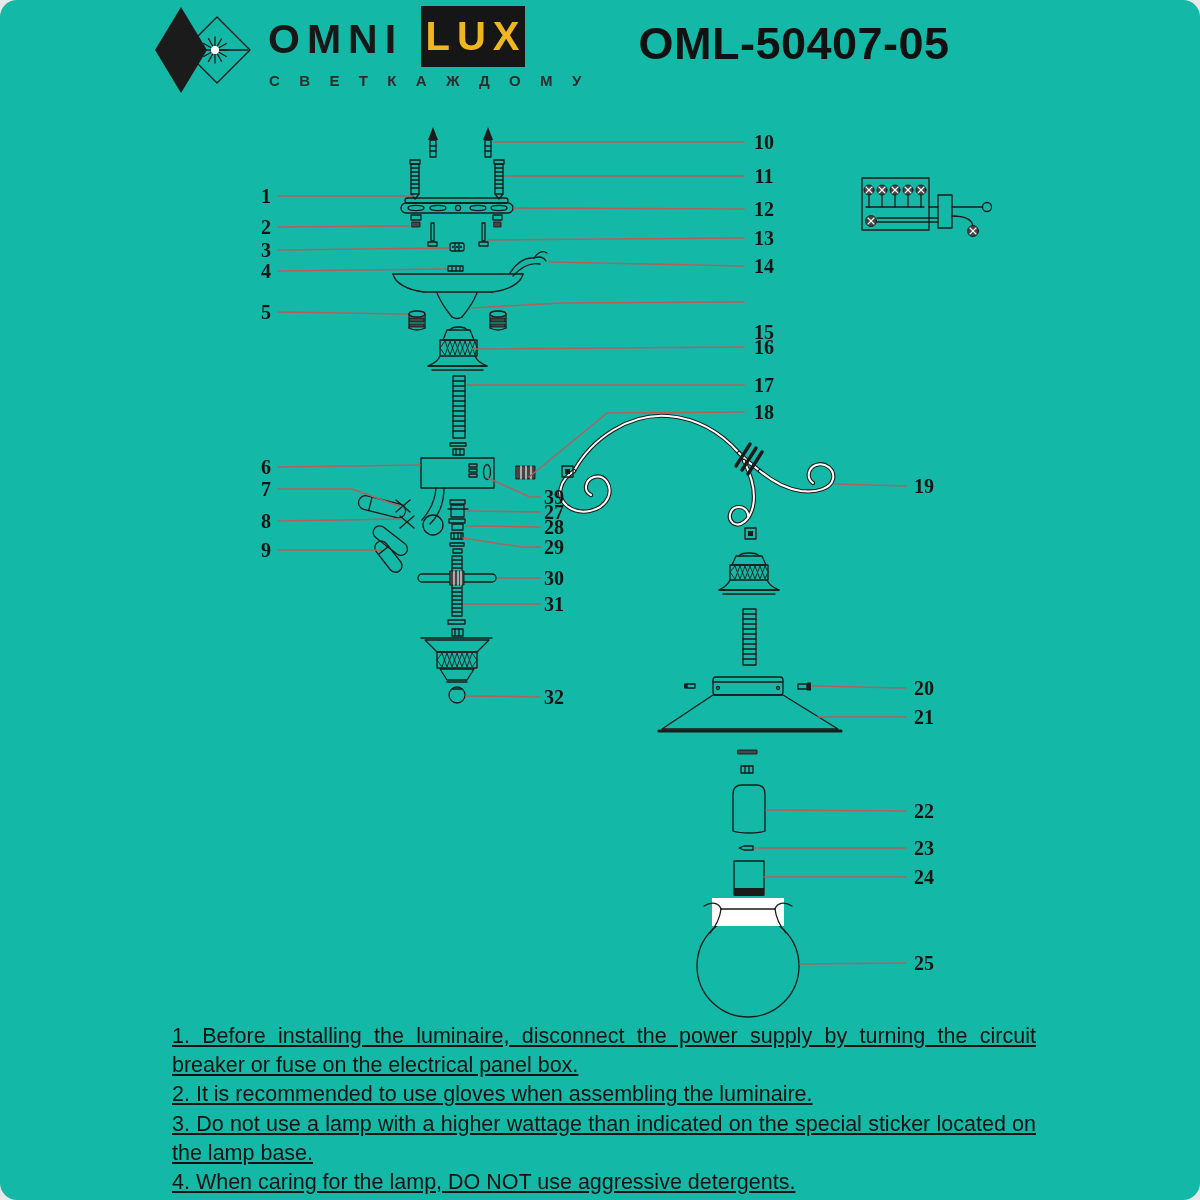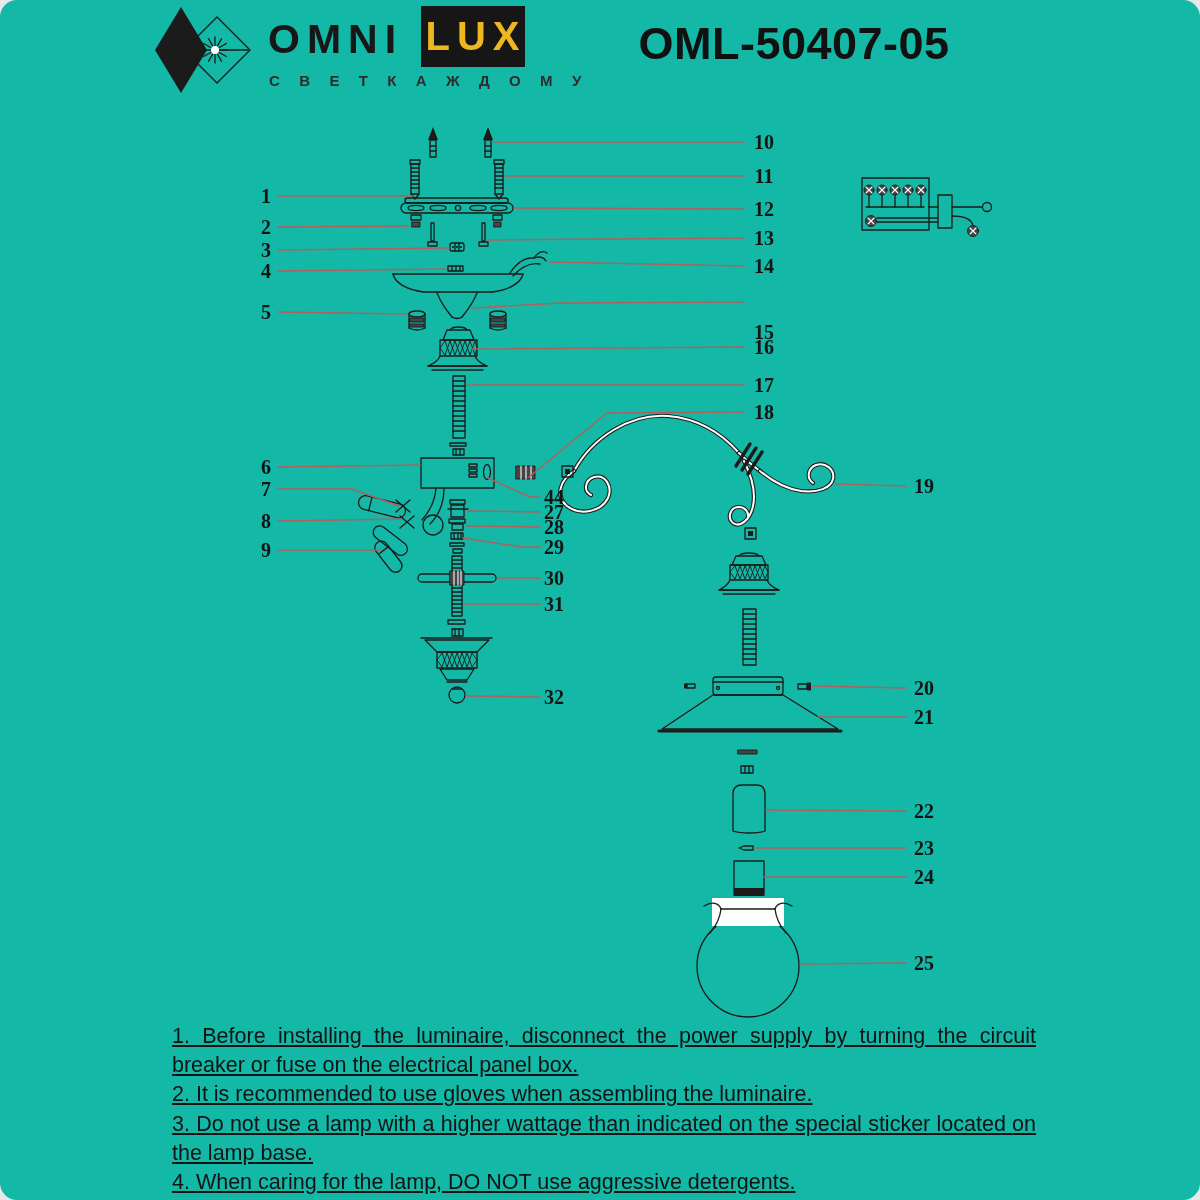--- a/index.html
+++ b/index.html
@@ -480,21 +480,21 @@
       <div class="part-label" style="left: 764px; top: 347px; text-align: center;">16</div>
       <div class="part-label" style="left: 764px; top: 385px;">17</div>
       <div class="part-label" style="left: 764px; top: 412px;">18</div>
       <div class="part-label" style="left: 924px; top: 486px;">19</div>
       <div class="part-label" style="left: 924px; top: 688px;">20</div>
       <div class="part-label" style="left: 924px; top: 717px;">21</div>
       <div class="part-label" style="left: 924px; top: 811px;">22</div>
       <div class="part-label" style="left: 924px; top: 848px;">23</div>
       <div class="part-label" style="left: 924px; top: 877px;">24</div>
       <div class="part-label" style="left: 924px; top: 963px;">25</div>
-      <div class="part-label" style="left: 554px; top: 497px;">44</div>
+      <div class="part-label" style="left: 554px; top: 497px;">39</div>
       <div class="part-label" style="left: 554px; top: 512px;">27</div>
       <div class="part-label" style="left: 554px; top: 527px;">28</div>
       <div class="part-label" style="left: 554px; top: 547px;">29</div>
       <div class="part-label" style="left: 554px; top: 578px;">30</div>
       <div class="part-label" style="left: 554px; top: 604px;">31</div>
       <div class="part-label" style="left: 554px; top: 697px;">32</div>
     </div>
 
   <div class="instructions">
     <p>1. Before installing the luminaire, disconnect the power supply by turning the circuit breaker or fuse on the electrical panel box.</p>

